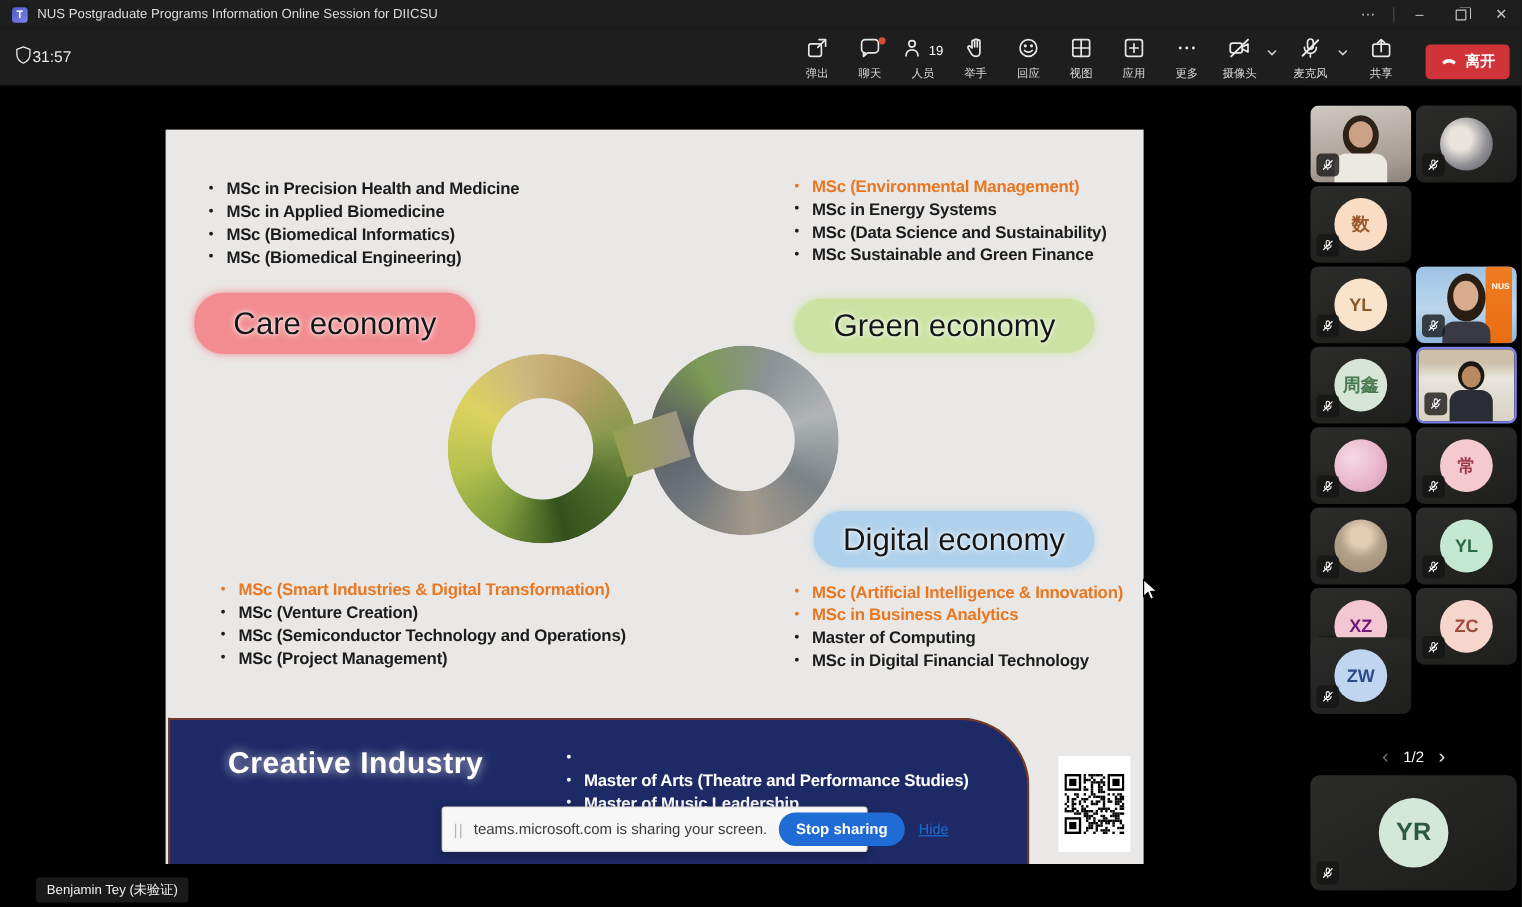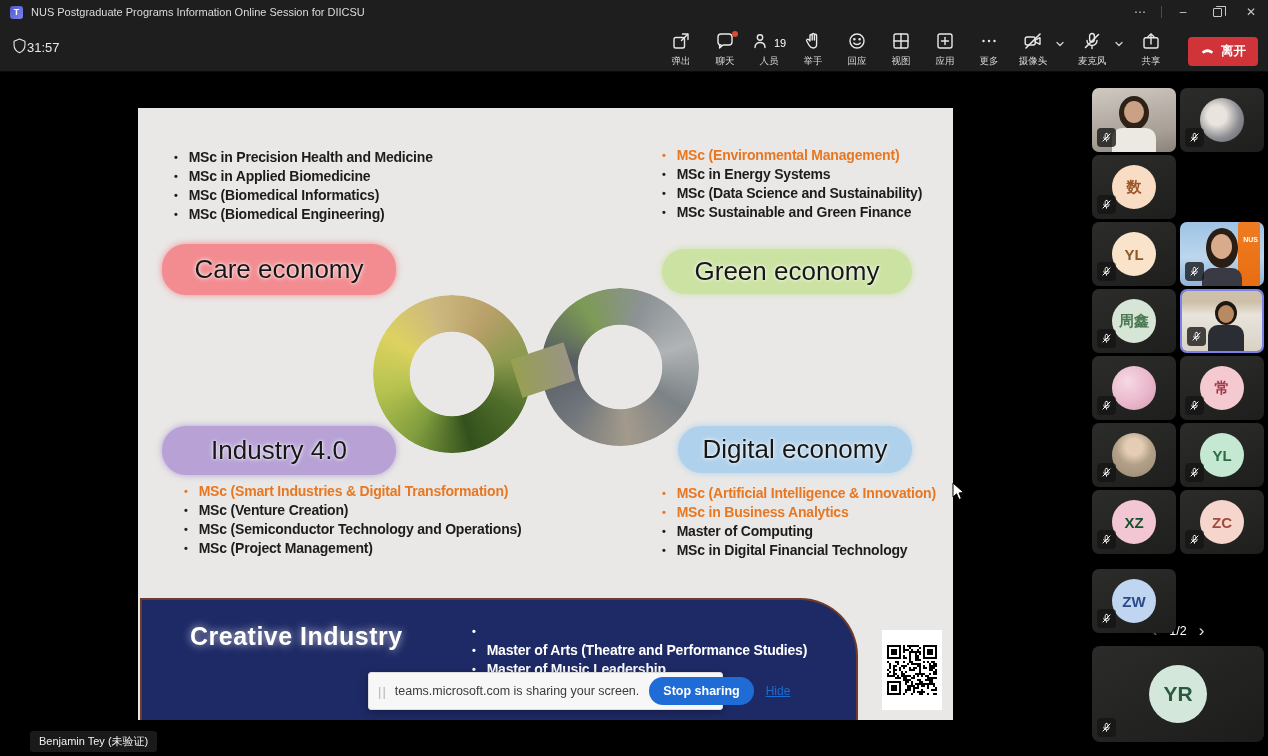--- a/index.html
+++ b/index.html
@@ -284,23 +284,20 @@
       <div class="econ-label" style="left: 524px; top: 141px; width: 250px; height: 45px; background: rgb(203, 226, 162); box-shadow: rgb(203, 226, 162) 0px 0px 7px;" id="lbl-green">
           <span>Green economy</span>
         </div>
 
       <div class="loop-wrap">
         <div class="ring green"></div>
         <div class="ring city"></div>
         <div class="loop-join"></div>
       </div>
 
-      <div class="econ-label" style="left: 24px; top: 318px; width: 234px; height: 49px; background: rgb(183, 161, 213); box-shadow: rgb(183, 161, 213) 0px 0px 7px;" id="lbl-industry">
-          <span>Industry 4.0</span>
-        </div>
       <div class="econ-label" style="left: 540px; top: 318px; width: 234px; height: 47px; background: rgb(176, 209, 235); box-shadow: rgb(176, 209, 235) 0px 0px 7px;" id="lbl-digital">
           <span>Digital economy</span>
         </div>
 
       <ul class="blist" id="list-industry" style="left:46px;top:376px;list-style:none;margin:0;padding:0;">
           <li class="row">
             <span class="bullet c-orange">•</span>
             <span class="c-orange">MSc (Smart Industries &amp; Digital Transformation)</span>
           </li>
           <li class="row">
@@ -751,21 +748,21 @@
           <svg width="11" height="11" viewBox="0 0 20 20">
             <g stroke="#fff" stroke-width="1.6" fill="none" stroke-linecap="round">
               <rect x="7.6" y="2.5" width="4.8" height="8.5" rx="2.4"></rect>
               <path d="M5 9.5a5 5 0 0 0 10 0M10 14.5V17"></path>
               <path d="M3.5 16.5 16.5 3.5" stroke-width="1.8"></path>
             </g>
           </svg>
         </span>
       </div>
       <div class="tile" style="left: 0px; top: 404px;">
-        <div class="avatar" style="background: rgb(242, 199, 211); color: #14532d; text-align: right;">XZ</div>
+        <div class="avatar" style="background: rgb(242, 199, 211); color: #701a75; text-align: right;">XZ</div>
         <span class="mic-badge">
           <svg width="11" height="11" viewBox="0 0 20 20">
             <g stroke="#fff" stroke-width="1.6" fill="none" stroke-linecap="round">
               <rect x="7.6" y="2.5" width="4.8" height="8.5" rx="2.4"></rect>
               <path d="M5 9.5a5 5 0 0 0 10 0M10 14.5V17"></path>
               <path d="M3.5 16.5 16.5 3.5" stroke-width="1.8"></path>
             </g>
           </svg>
         </span>
       </div>
@@ -774,21 +771,21 @@
         <span class="mic-badge">
           <svg width="11" height="11" viewBox="0 0 20 20">
             <g stroke="#fff" stroke-width="1.6" fill="none" stroke-linecap="round">
               <rect x="7.6" y="2.5" width="4.8" height="8.5" rx="2.4"></rect>
               <path d="M5 9.5a5 5 0 0 0 10 0M10 14.5V17"></path>
               <path d="M3.5 16.5 16.5 3.5" stroke-width="1.8"></path>
             </g>
           </svg>
         </span>
       </div>
-      <div class="tile" style="left: 0px; top: 483px;">
+      <div class="tile" style="left: 0px; top: 445px;">
         <div class="avatar" style="background: rgb(191, 213, 240); color: rgb(43, 74, 138);">ZW</div>
         <span class="mic-badge">
           <svg width="11" height="11" viewBox="0 0 20 20">
             <g stroke="#fff" stroke-width="1.6" fill="none" stroke-linecap="round">
               <rect x="7.6" y="2.5" width="4.8" height="8.5" rx="2.4"></rect>
               <path d="M5 9.5a5 5 0 0 0 10 0M10 14.5V17"></path>
               <path d="M3.5 16.5 16.5 3.5" stroke-width="1.8"></path>
             </g>
           </svg>
         </span>

